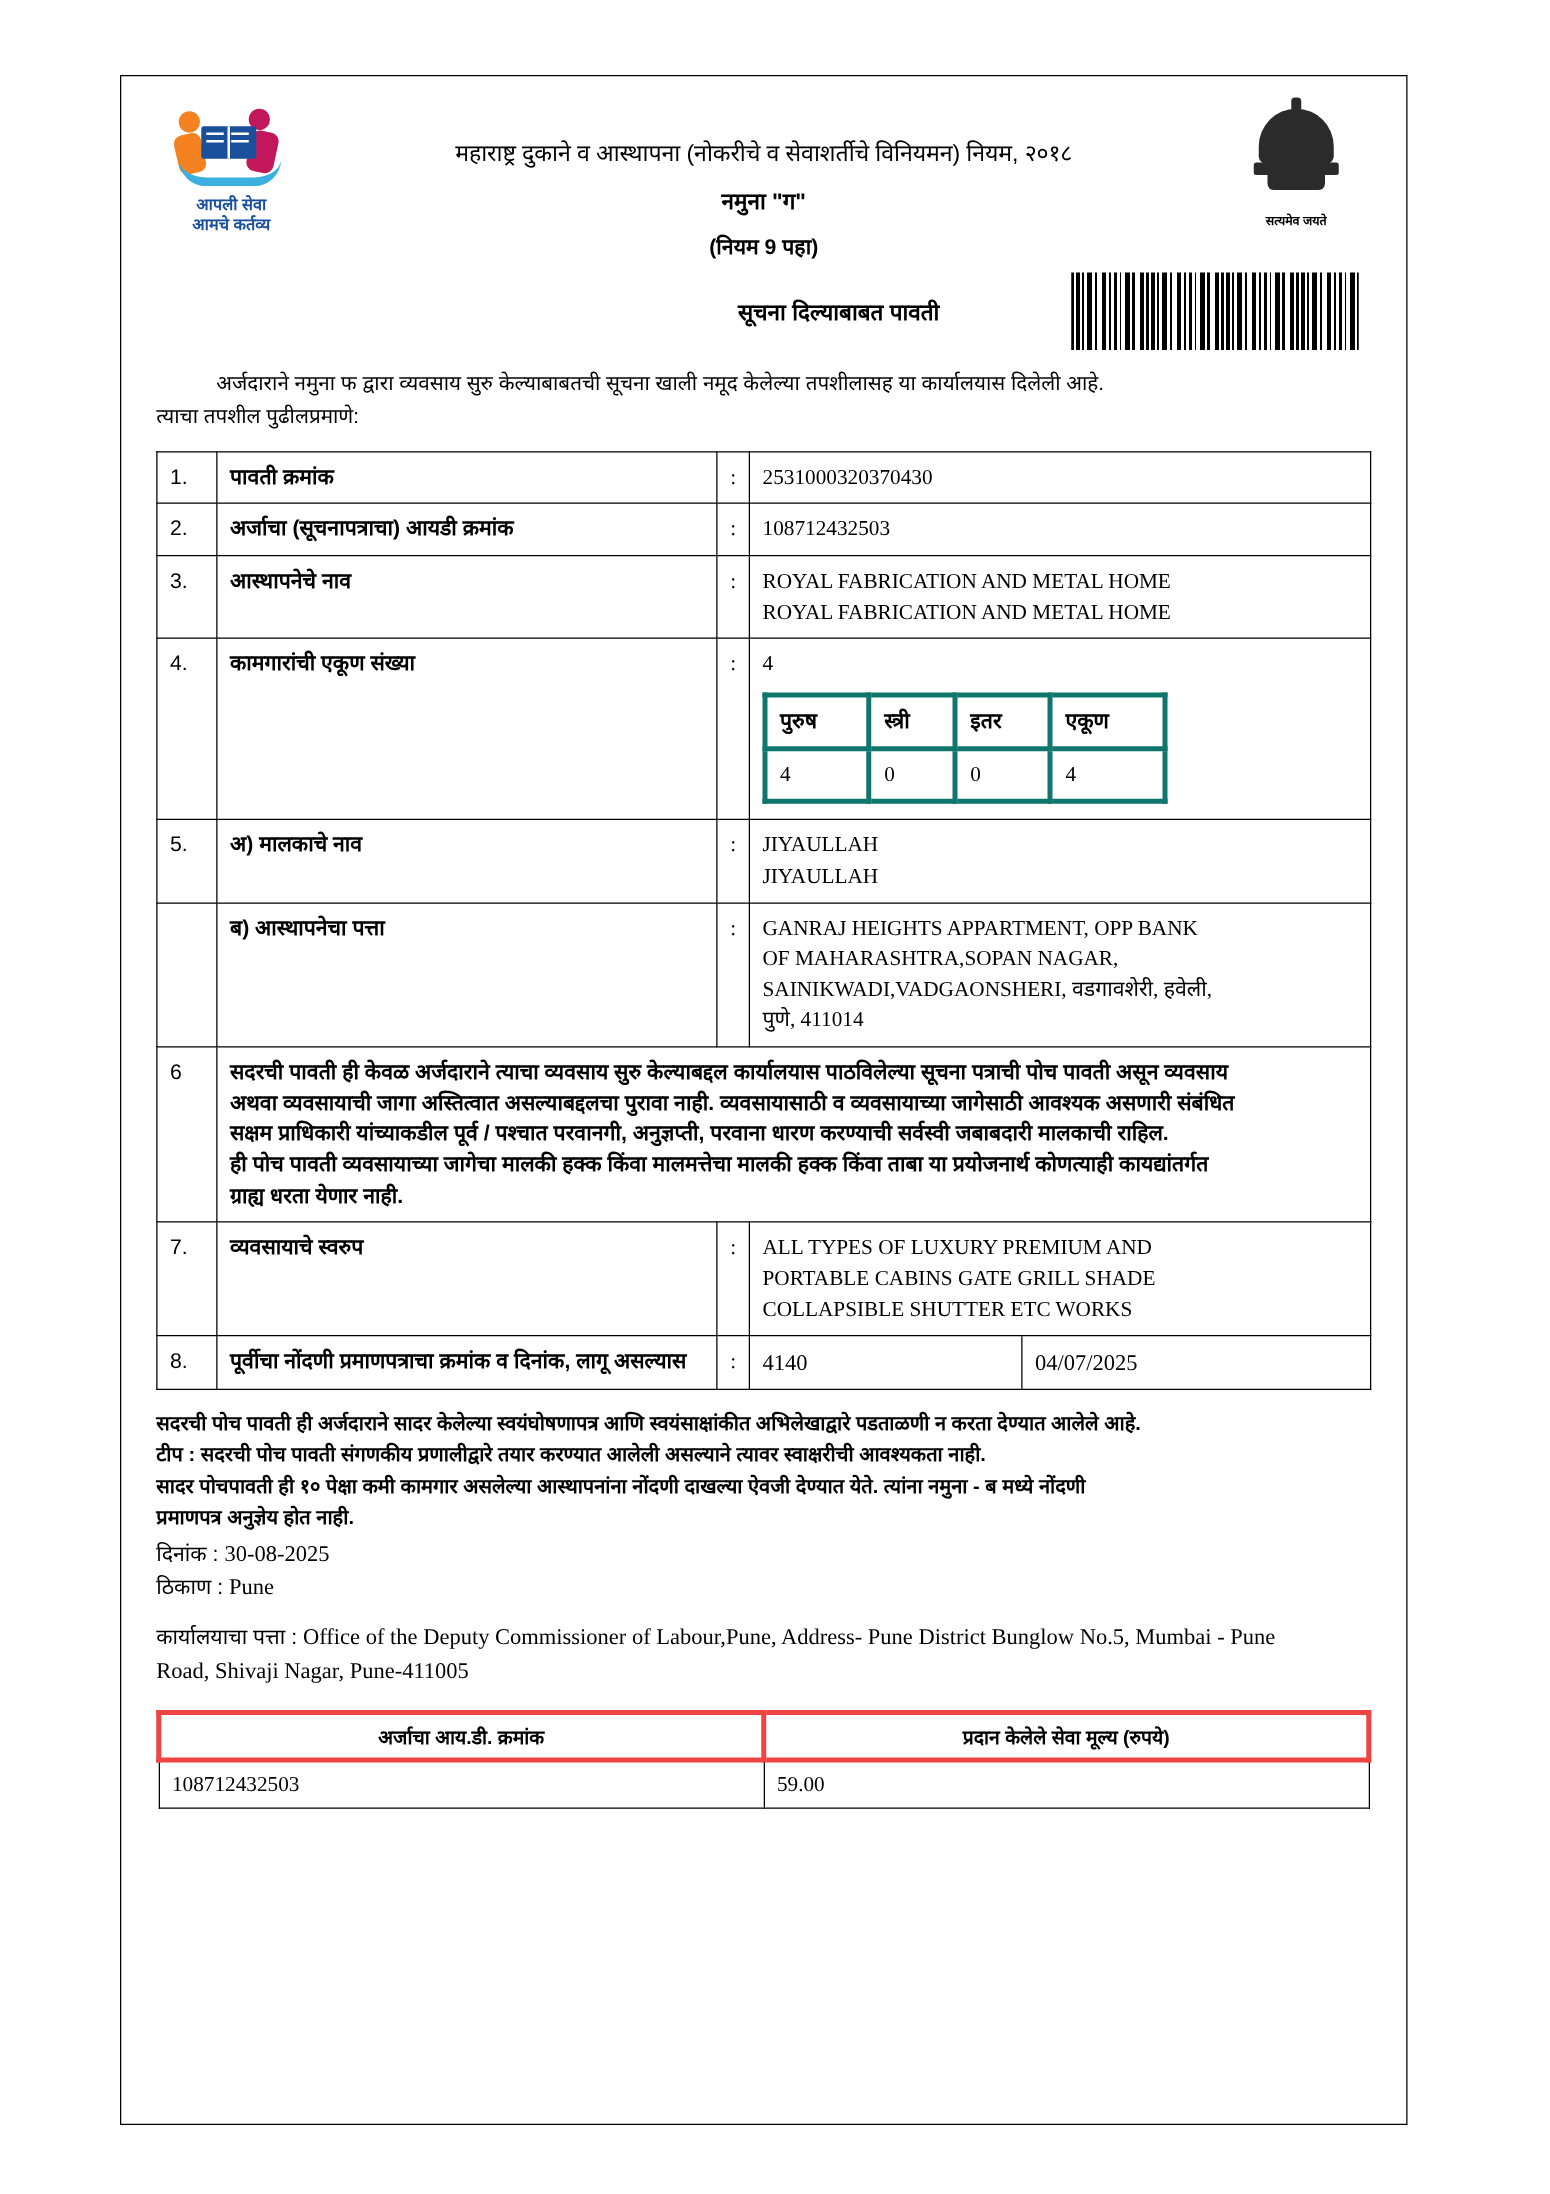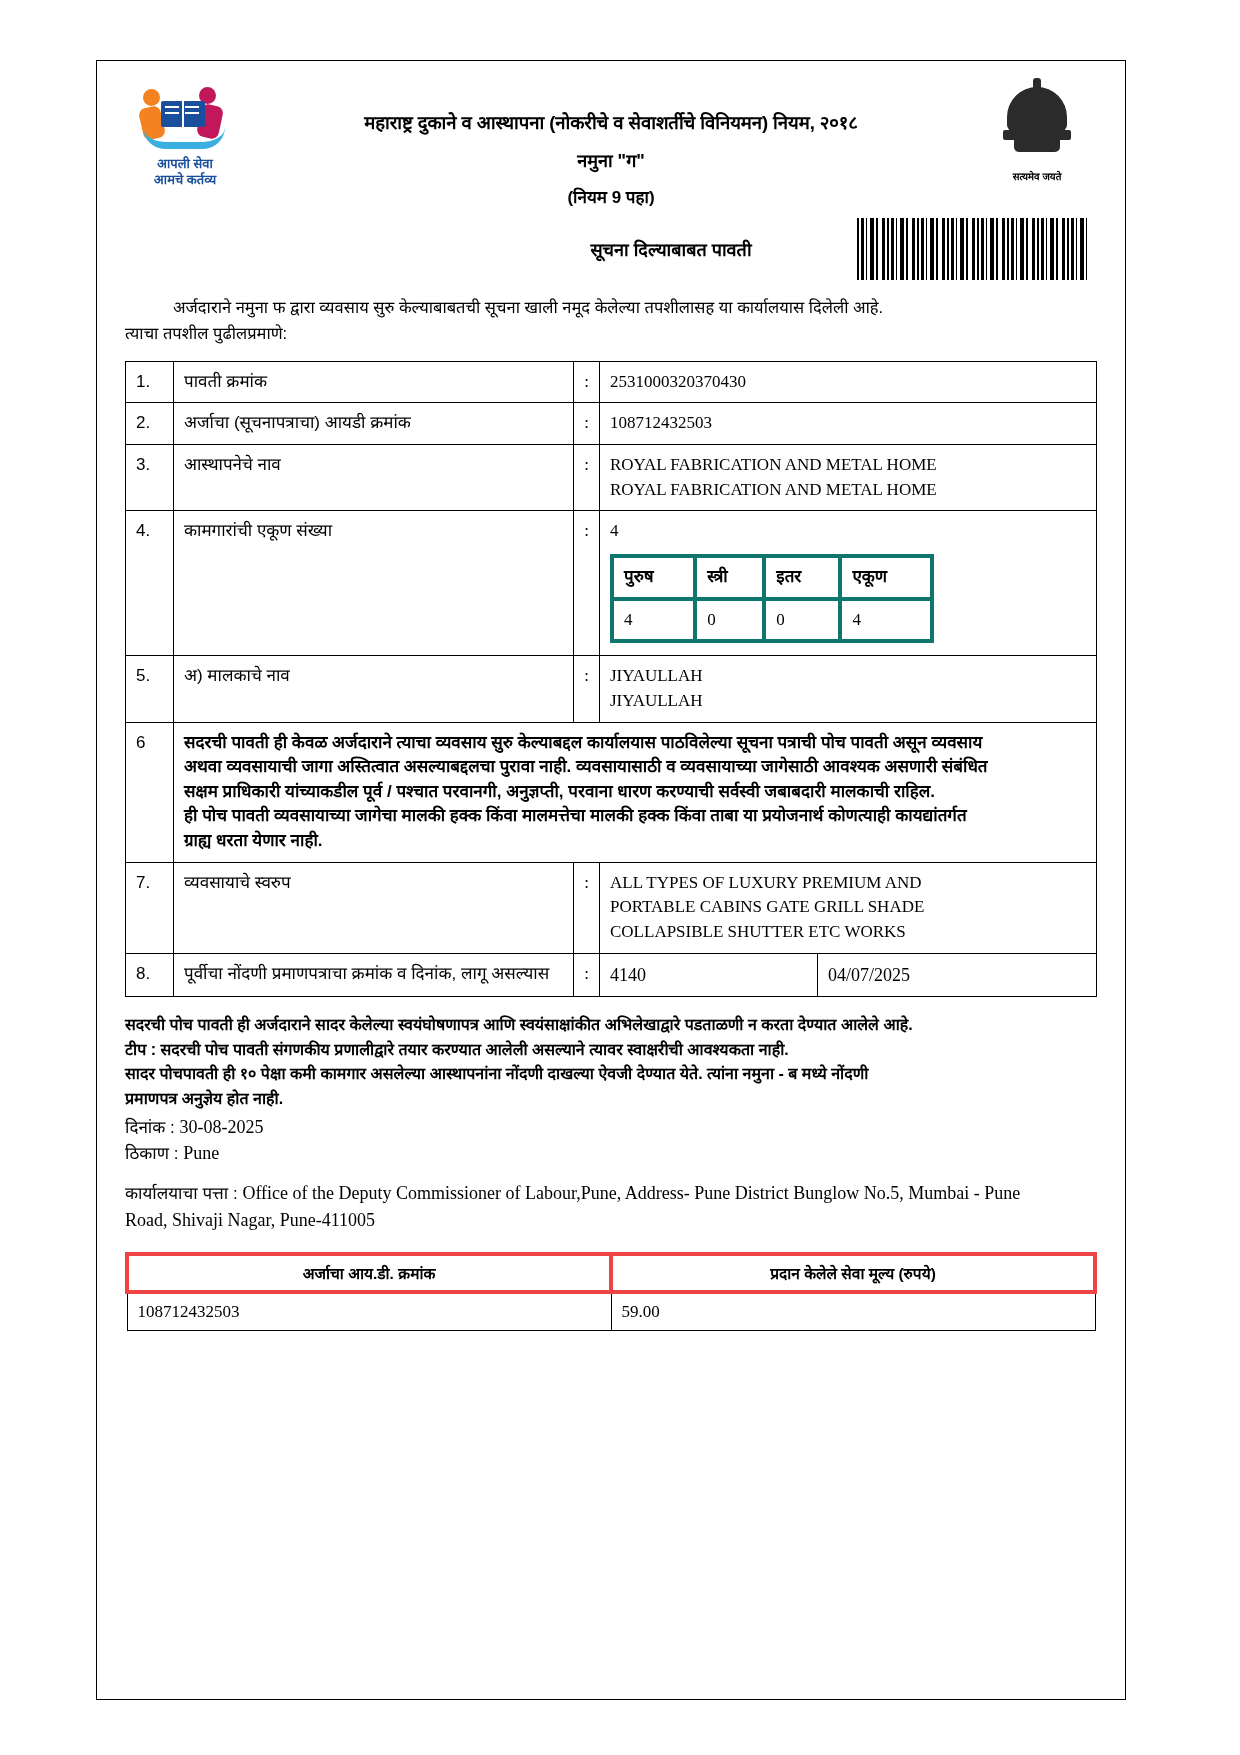--- a/index.html
+++ b/index.html
@@ -100,21 +100,21 @@
     line-height: 1.25;
     margin-top: 3px;
   }
   .title-block {
     flex: 1 1 auto;
     text-align: center;
     padding-top: 26px;
   }
   .title-main {
     font-family: "Liberation Sans", sans-serif;
-    font-weight: bold;
+    font-weight: normal;
     font-size: 18.5px;
     letter-spacing: -0.1px;
   }
   .title-sub {
     font-family: "Liberation Sans", sans-serif;
     font-weight: bold;
     font-size: 18px;
     margin-top: 14px;
   }
   .title-rule {
@@ -204,21 +204,21 @@
     table-layout: fixed;
   }
   table.main td {
     border: 1px solid #000;
     padding: 8px 10px;
     vertical-align: top;
     font-size: 17px;
     line-height: 1.45;
   }
   td.num { width: 48px; text-align: left; font-family: "Liberation Sans", sans-serif; font-size: 16px;}
-  td.lbl { width: 400px; font-family: "Liberation Sans", sans-serif; font-size: 16.5px; font-weight: normal;}
+  td.lbl { width: 400px; font-family: "Liberation Sans", sans-serif; font-size: 16.5px; font-weight: bold;}
   td.col { width: 26px; text-align: center; }
   td.val { font-family: "Liberation Serif", serif; font-size: 18px; }
   .val-line { white-space: nowrap; }
   table.emp {
     border-collapse: collapse;
     margin: 10px 0 4px 0;
     width: 68%;
   }
   table.emp td, table.emp th {
     border: 4px solid #0f766e;
@@ -395,20 +395,31 @@
       <tr>
         <td class="num">5.</td>
         <td class="lbl">अ) मालकाचे नाव</td>
         <td class="col">:</td>
         <td class="val">
           <div>JIYAULLAH</div>
           <div>JIYAULLAH</div>
         </td>
       </tr>
       <tr>
+        <td class="num"></td>
+        <td class="lbl">ब) आस्थापनेचा पत्ता</td>
+        <td class="col">:</td>
+        <td class="val">
+          <div>GANRAJ HEIGHTS APPARTMENT, OPP BANK</div>
+          <div>OF MAHARASHTRA,SOPAN NAGAR,</div>
+          <div>SAINIKWADI,VADGAONSHERI, वडगावशेरी, हवेली,</div>
+          <div>पुणे, 411014</div>
+        </td>
+      </tr>
+      <tr>
         <td class="num">6</td>
         <td class="note-cell" colspan="3">
           <div>सदरची पावती ही केवळ अर्जदाराने त्याचा व्यवसाय सुरु केल्याबद्दल कार्यालयास पाठविलेल्या सूचना पत्राची पोच पावती असून व्यवसाय</div>
           <div>अथवा व्यवसायाची जागा अस्तित्वात असल्याबद्दलचा पुरावा नाही. व्यवसायासाठी व व्यवसायाच्या जागेसाठी आवश्यक असणारी संबंधित</div>
           <div>सक्षम प्राधिकारी यांच्याकडील पूर्व / पश्चात परवानगी, अनुज्ञप्ती, परवाना धारण करण्याची सर्वस्वी जबाबदारी मालकाची राहिल.</div>
           <div>ही पोच पावती व्यवसायाच्या जागेचा मालकी हक्क किंवा मालमत्तेचा मालकी हक्क किंवा ताबा या प्रयोजनार्थ कोणत्याही कायद्यांतर्गत</div>
           <div>ग्राह्य धरता येणार नाही.</div>
         </td>
       </tr>
       <tr>

